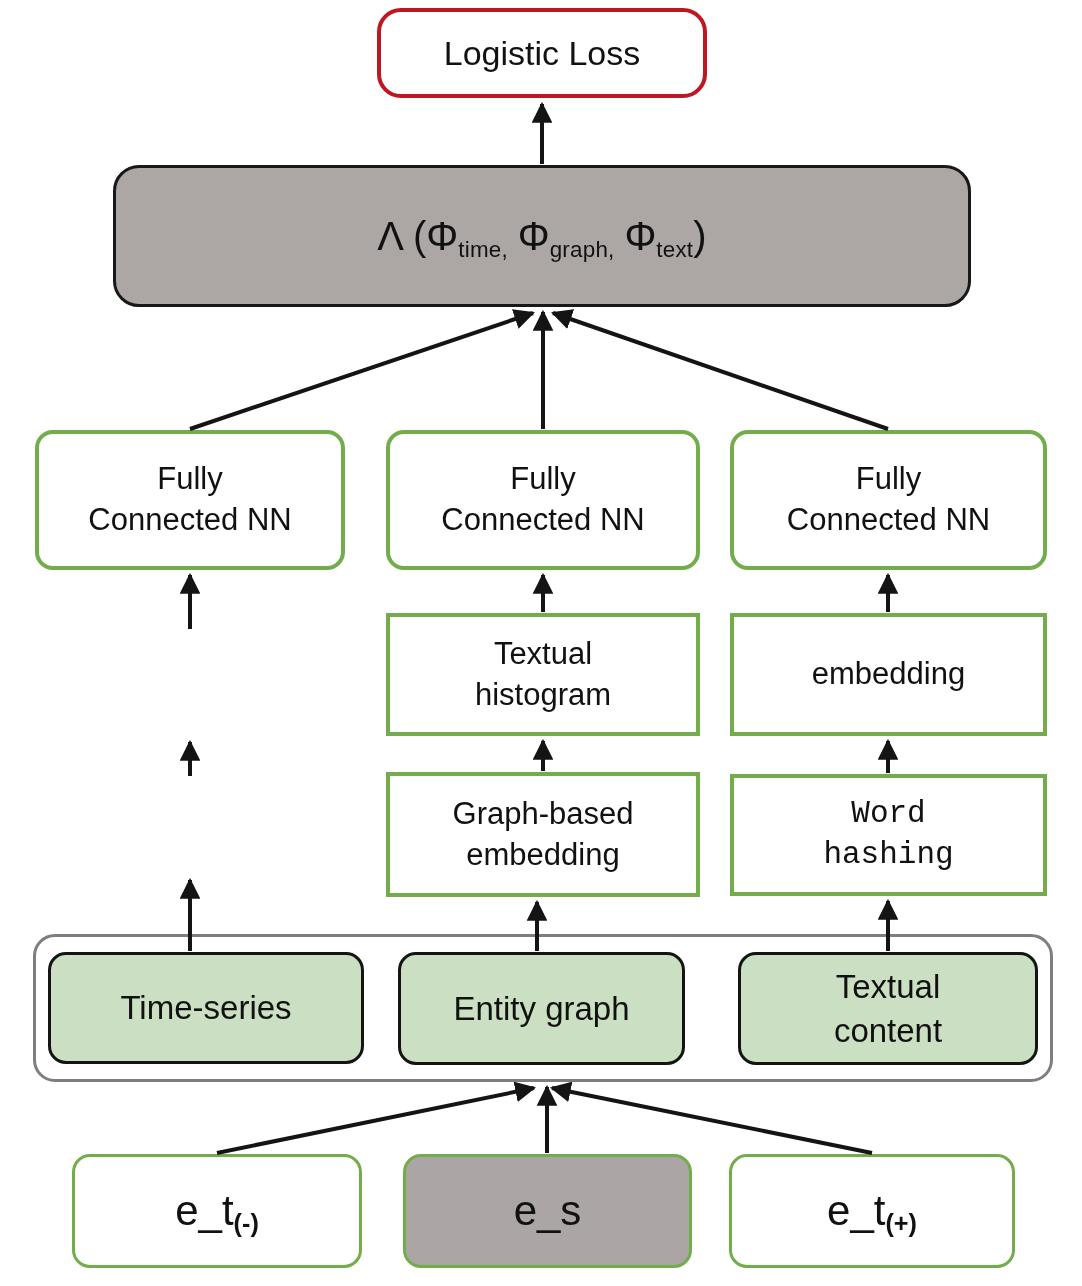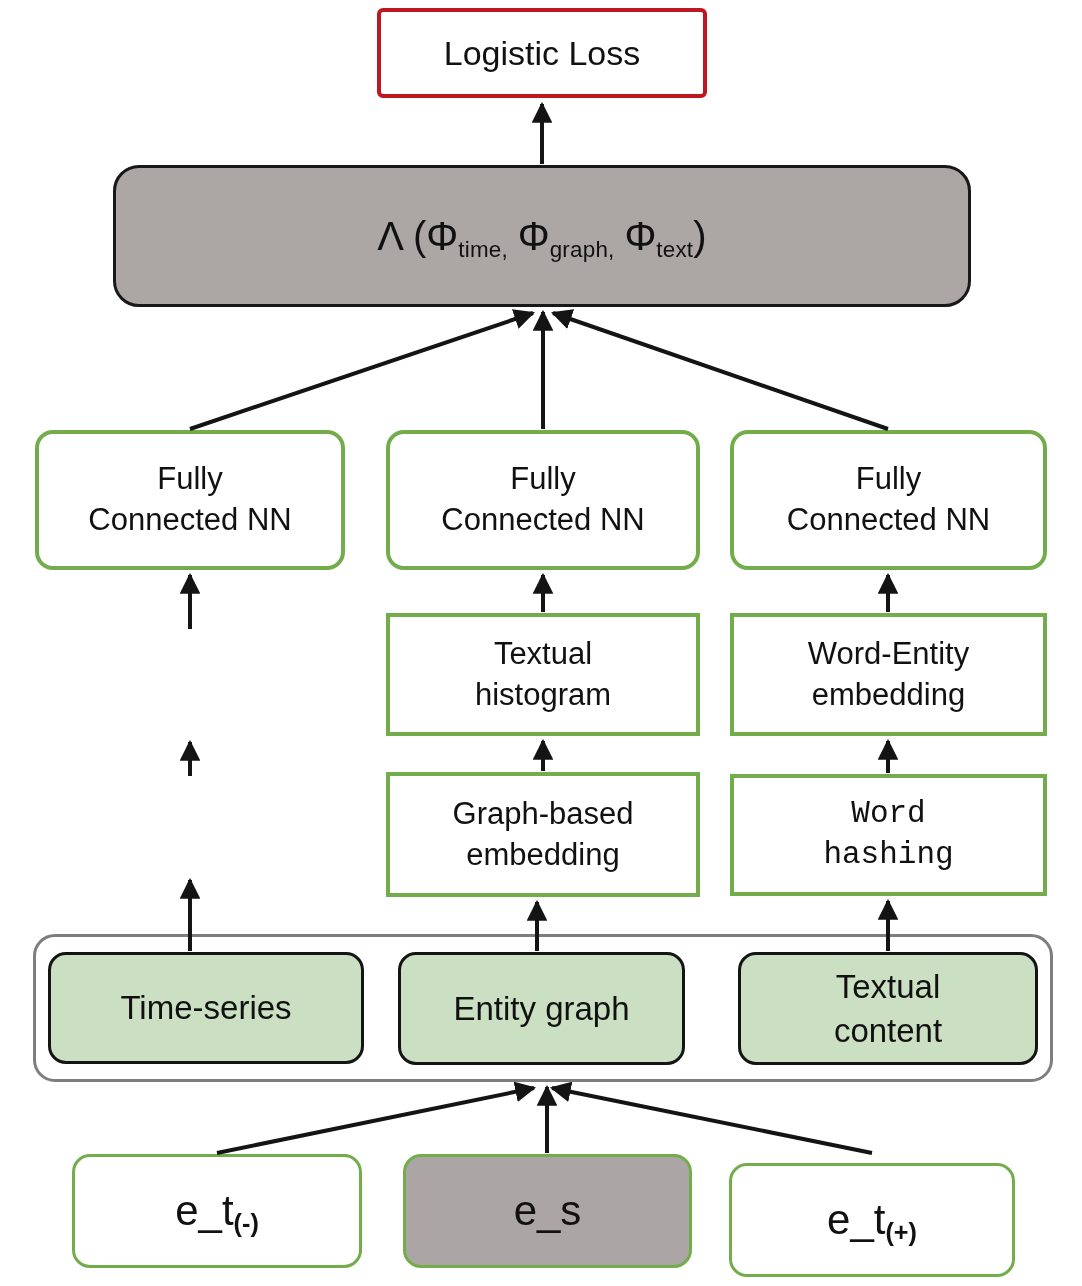--- a/index.html
+++ b/index.html
@@ -24,21 +24,21 @@
     align-items: center;
     justify-content: center;
     text-align: center;
     background: #ffffff;
     z-index: 1;
     line-height: 1.32;
   }
   .loss-box {
     left: 377px; top: 8px; width: 330px; height: 90px;
     border: 4px solid #bf1722;
-    border-radius: 6px;
+    border-radius: 24px;
     font-size: 34px;
   }
   .fusion-box {
     left: 113px; top: 165px; width: 858px; height: 142px;
     background: #aca6a5;
     border: 3px solid #181818;
     border-radius: 26px;
     font-size: 40px;
   }
   .fsub {
@@ -88,21 +88,21 @@
   .input-box.c0 { left: 48px;  top: 952px; width: 316px; height: 112px; }
   .input-box.c1 { left: 398px; top: 952px; width: 287px; height: 113px; }
   .input-box.c2 { left: 738px; top: 952px; width: 300px; height: 113px; }
   .cand {
     border: 3px solid #73ad4b;
     border-radius: 18px;
     font-size: 42px;
   }
   .cand.c0 { left: 72px;  top: 1154px; width: 290px; height: 114px; }
   .cand.c1 { left: 403px; top: 1154px; width: 289px; height: 114px; background: #aba5a5; }
-  .cand.c2 { left: 729px; top: 1154px; width: 286px; height: 114px; margin-top: 9px; }
+  .cand.c2 { left: 729px; top: 1154px; width: 286px; height: 114px; }
   .csub {
     font-size: 0.6em;
     font-weight: 700;
     position: relative;
     top: 0.28em;
   }
   .arrows {
     position: absolute;
     left: 0; top: 0;
     z-index: 5;
@@ -136,21 +136,20 @@
   <div class="box fcnn c2">
     <span>Fully</span>
     <span>Connected NN</span>
   </div>
 
   <div class="box rect matching">
     <span>Textual</span>
     <span>histogram</span>
   </div>
   <div class="box rect wordentity">
-    <span>Word-Entity</span>
     <span>embedding</span>
   </div>
 
   <div class="box rect graphbased">
     <span>Graph-based</span>
     <span>embedding</span>
   </div>
   <div class="box rect wordhashing">
     <span>Word</span>
     <span>hashing</span>

